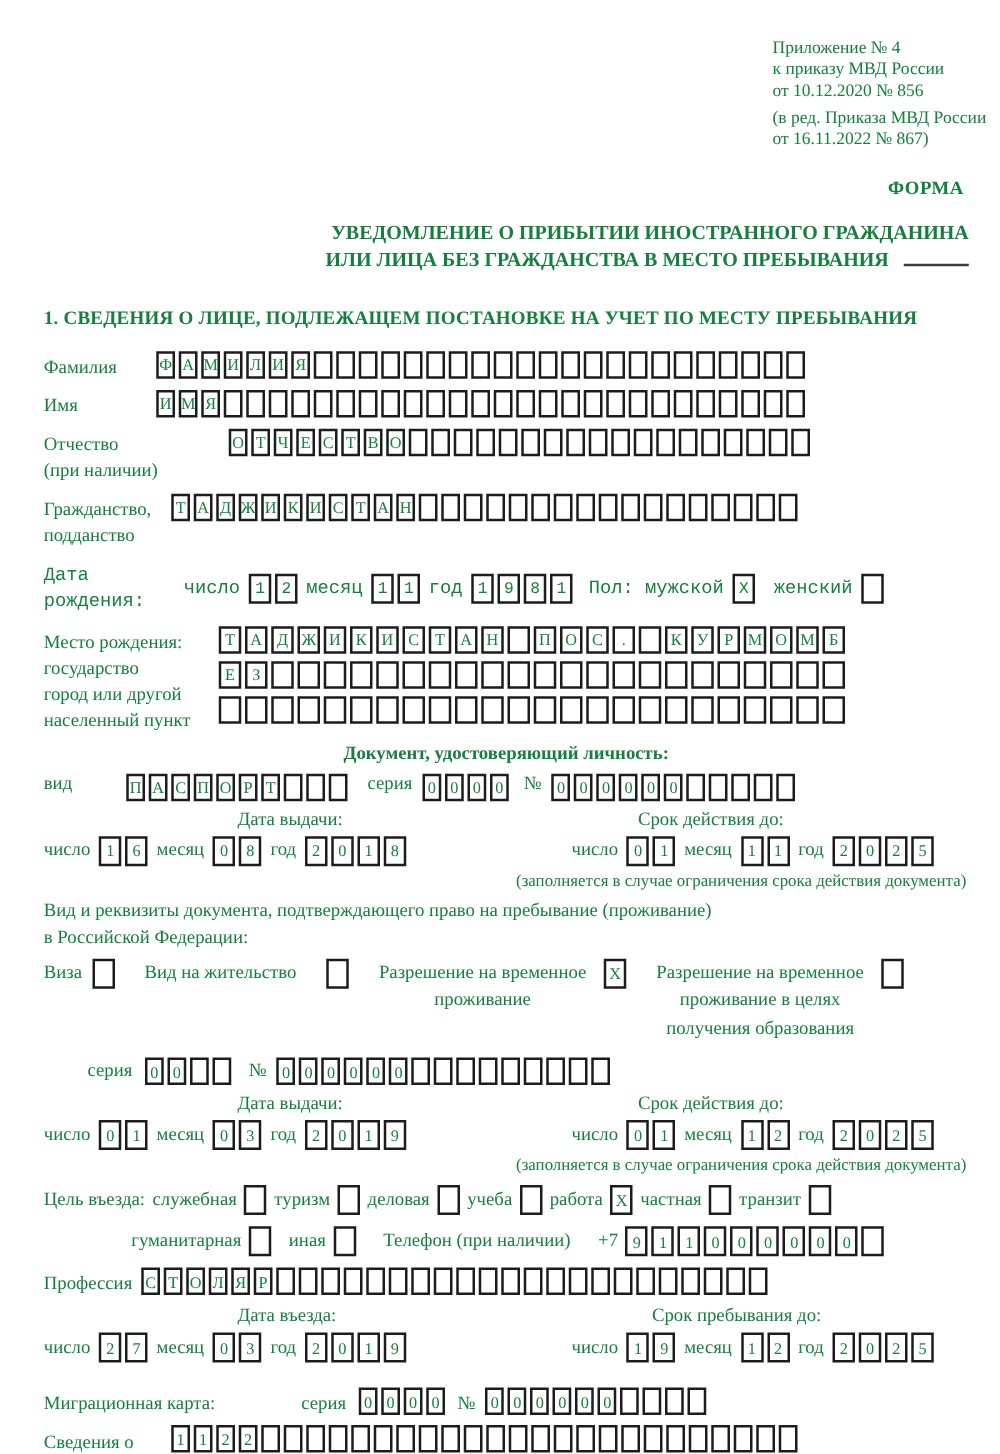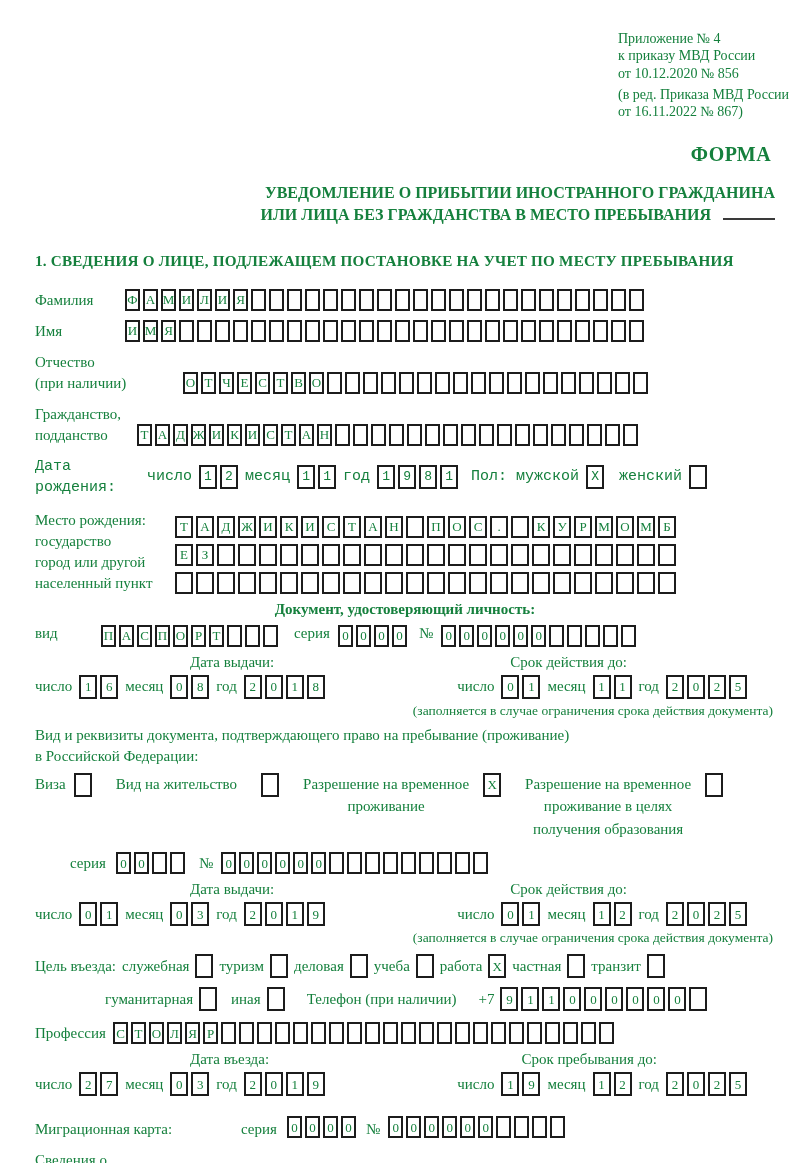--- a/index.html
+++ b/index.html
@@ -5,27 +5,27 @@
   * { margin:0; padding:0; box-sizing:border-box; }
   html,body { background:#fff; }
   .page {
     width:800px; height:1163px; background:#fff; overflow:hidden;
     font-family:"Liberation Serif", "DejaVu Serif", serif;
     color:#15803d; font-size:15px; padding:30px 25px 10px 35px; position:relative;
   }
   
   .hdr { margin-left:583px; width:182px; font-size:14px; line-height:1.24; }
   .hdr .gap { margin-top:4px; }
-  .forma { text-align:right; font-weight:bold; font-size:20px; margin-top:22px; padding-right:4px; letter-spacing:.4px; }
+  .forma { text-align:right; font-weight:bold; font-size:15px; margin-top:22px; padding-right:4px; letter-spacing:.4px; }
   .title { text-align:right; font-weight:bold; font-size:16px; line-height:1.4; margin-top:16px; }
   .u-line { display:inline-block; width:52px; border-bottom:2px solid #3a3a3a; height:12px; margin-left:12px; }
   .sec1 { font-weight:bold; font-size:15.2px; margin-top:25px; letter-spacing:.2px; }
   
   .form { margin-top:17px; }
-  .row { display:flex; align-items:flex-end; margin-bottom:7px; }
+  .row { display:flex; align-items:flex-start; margin-bottom:7px; }
   .lab { flex:none; padding-top:3px; line-height:1.4; }
   .w90 { width:90px; } .w102 { width:102px; } .w140 { width:140px; } .w148 { width:148px; } .w78 { width:78px; }
   .cells { display:flex; gap:3px; flex:none; }
   .cell {
     width:15px; height:22px; border:2px solid #1c1c1c; flex:none;
     display:flex; align-items:center; justify-content:center;
     font-size:13px; line-height:1; background:#fff;
   }
   .wide .cell { width:18px; }
   .big .cell { width:18px; height:24px; }

